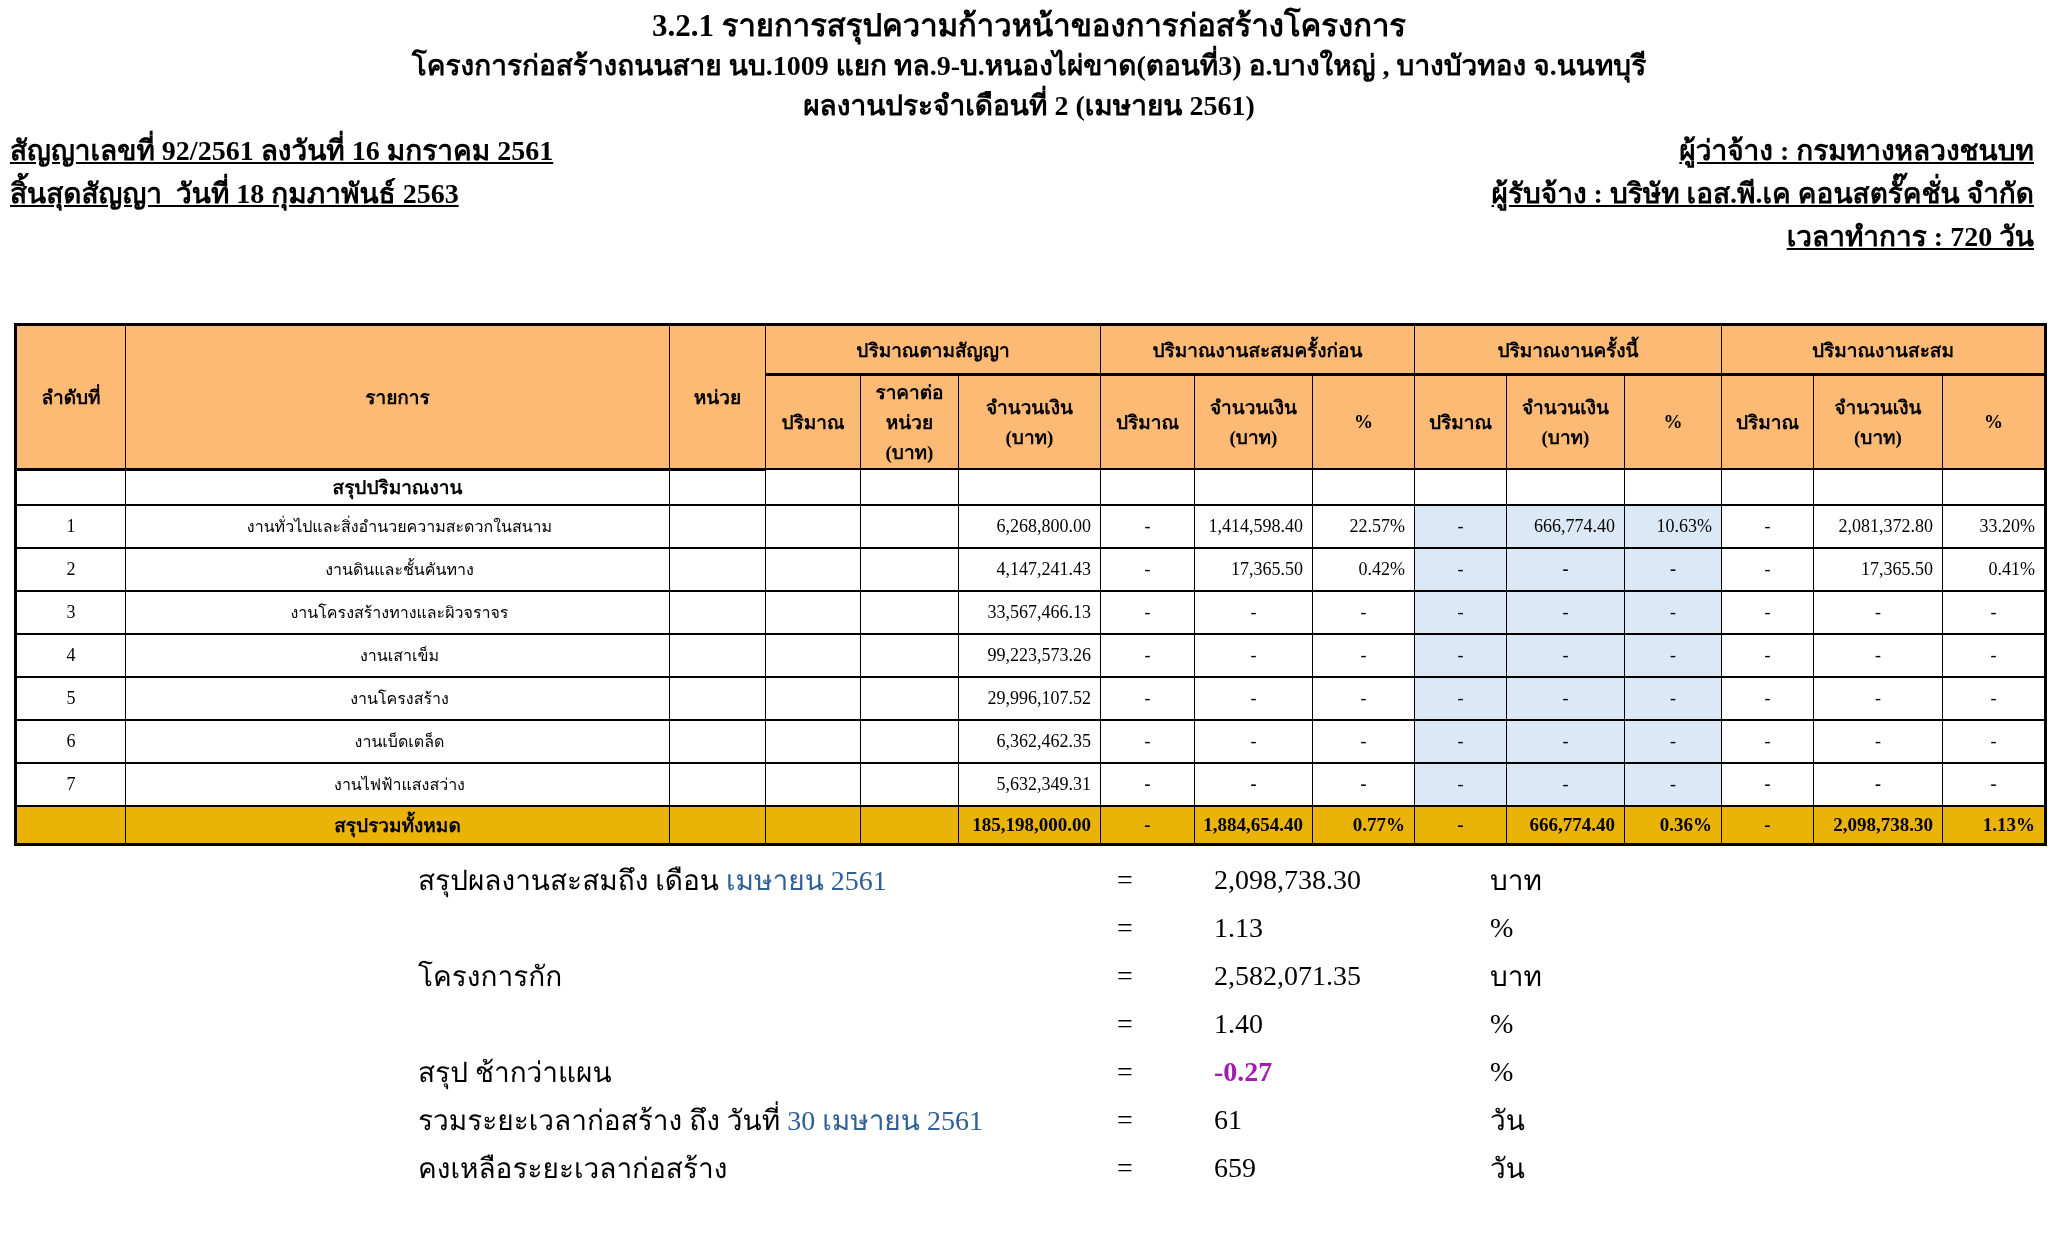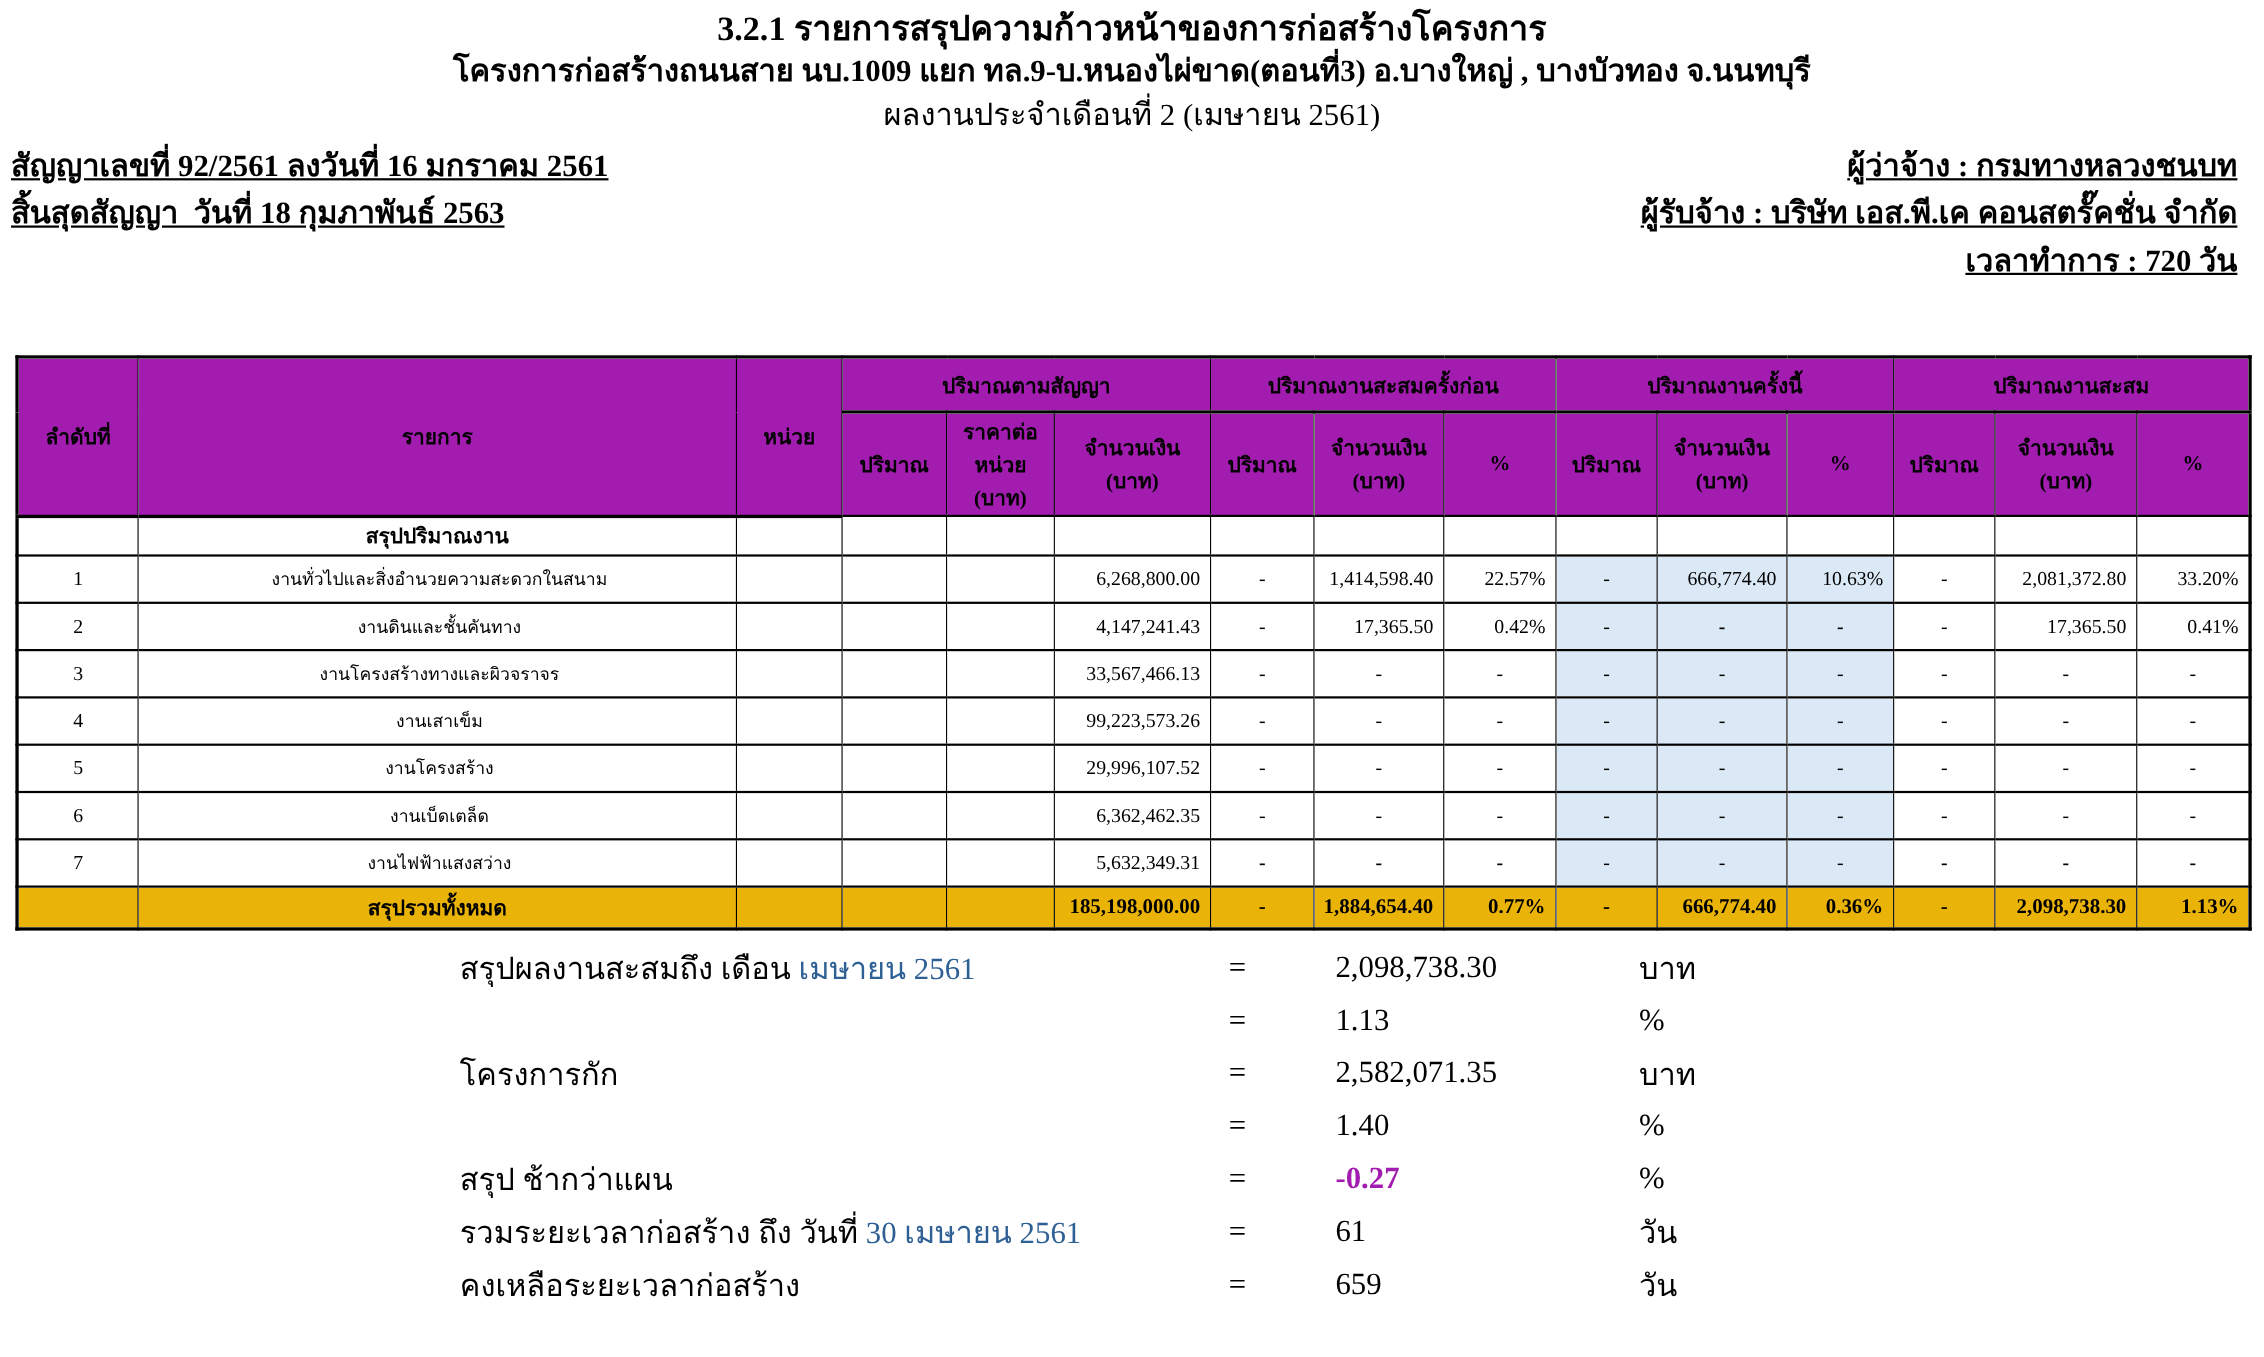--- a/index.html
+++ b/index.html
@@ -4,33 +4,33 @@
 <style>
   * { box-sizing: border-box; }
   html,body { margin:0; padding:0; }
   body {
     width:2058px; height:1234px; background:#ffffff; overflow:hidden;
     font-family:"Liberation Serif","DejaVu Serif",serif; color:#000;
   }
   .titles { text-align:center; padding-top:6px; }
   .title-main { font-size:31px; font-weight:bold; line-height:40px; }
   .title-sub  { font-size:28px; font-weight:bold; line-height:40px; }
-  .title-period { font-size:28px; font-weight:normal; line-height:40px; }
+  .title-period { font-size:28px; font-weight:bold; line-height:40px; }
 
   .info-block { margin:2px 24px 0 10px;text-decoration:underline; }
   .info-row { display:flex; justify-content:space-between; height:43px; align-items:center; }
   .info-left  { font-size:28px; font-weight:bold; white-space:pre; }
   .info-right { font-size:28px; font-weight:bold; white-space:pre; margin-left:auto; }
 
   table.main {
     border-collapse:collapse; table-layout:fixed;
     margin:66px auto 0 14px; border:3px solid #000;
   }
   th, td { border:1.5px solid #000; overflow:hidden; }
-  thead th { background:#a21caf; font-weight:bold; font-size:19px; text-align:center; padding:1px 2px; }
+  thead th { background:#fdba74; font-weight:bold; font-size:19px; text-align:center; padding:1px 2px; }
   thead tr.h1 th { height:50px; border-bottom-width:3px; }
   thead tr.h2 th { height:84px; }
   tbody td {
     font-size:18px; height:43px; padding:0 2px;
     border-top-width:2.5px; border-bottom-width:2.5px; background:#fff;
   }
   tbody td.item { text-align:center; padding-left:6px; font-size:16px; }
   tbody td.r { text-align:right; padding-right:9px; }
   tbody td.c { text-align:center; }
   tbody td.blue { background:#dbe8f5; }

